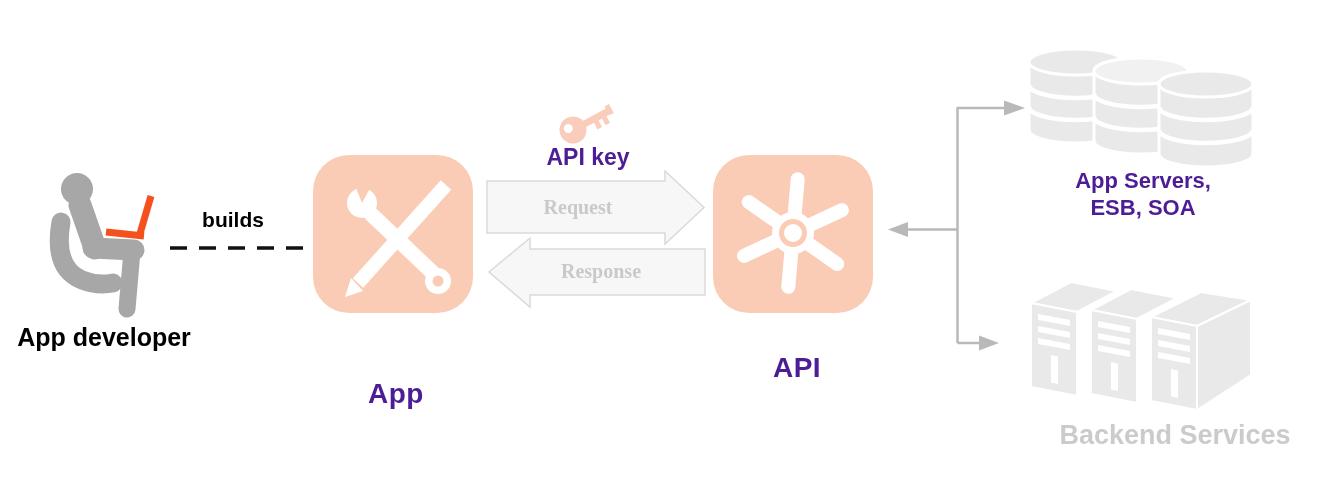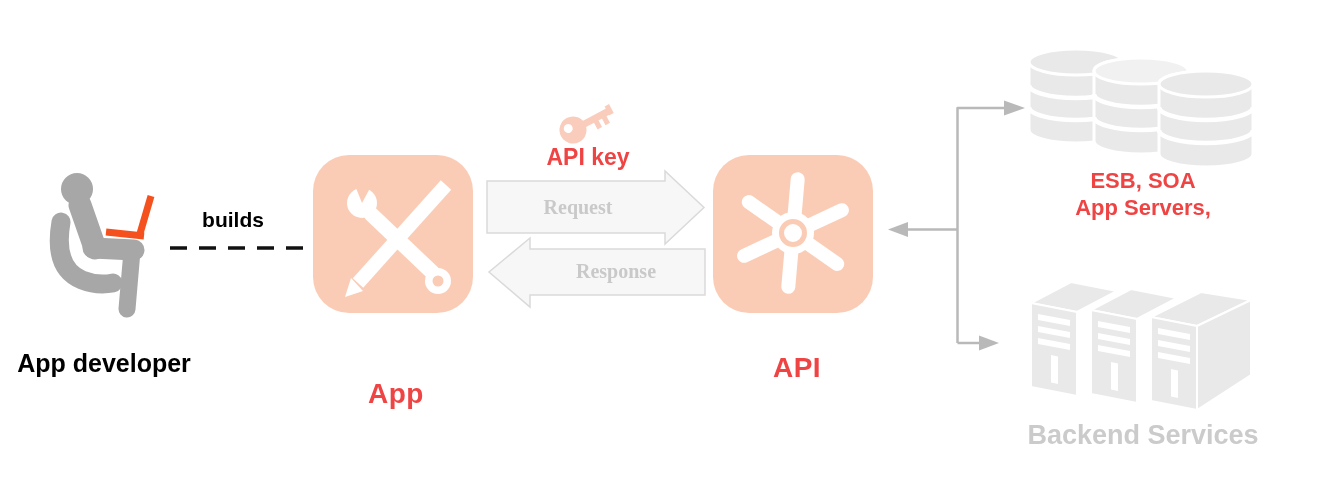--- a/index.html
+++ b/index.html
@@ -12,22 +12,22 @@
   }
   #diagram-svg{position:absolute;left:0;top:0;}
   .lbl{
     position:absolute;
     transform:translateX(-50%);
     white-space:nowrap;
     font-weight:bold;
     text-align:center;
   }
   .lbl-black{color:#000000;}
-  .lbl-muted{color:#ef4444;}
-  .lbl-muted2{color:#cbcbcb;}
+  .lbl-muted{color:#4c1d95;}
+  .lbl-muted2{color:#cbcbcb;margin-left:32px;}
   .dev-label{font-size:25px;}
   .builds-label{font-size:21px;}
   .icon-label{font-size:28px;letter-spacing:0.5px;}
   .apikey-label{font-size:23px;}
   .arrow-label{font-size:20px;color:#c9c9c9;font-family:Liberation Serif, serif;}
   .esb-label{font-size:22px;line-height:27px;}
   .backend-label{font-size:27px;}
 </style>
 </head>
 <body>
@@ -162,34 +162,34 @@
         <g fill="#ffffff" stroke="none">
           <polygon points="7,11 39,17 39,23 7,17"></polygon>
           <polygon points="7,23 39,29 39,35 7,29"></polygon>
           <polygon points="7,35 39,41 39,47 7,41"></polygon>
           <polygon points="20,52 27,53.5 27,81 20,79.5"></polygon>
         </g>
       </g>
     </g>
   </svg>
 
-  <div class="lbl lbl-black dev-label" style="left:104px;top:323px;margin-top:26px;">App developer</div>
+  <div class="lbl lbl-black dev-label" style="left:104px;top:323px;">App developer</div>
 
   <div class="lbl lbl-black builds-label" style="left:233px;top:208px;">builds</div>
 
   <div class="lbl lbl-muted icon-label" style="left:396px;top:330px;margin-top:48px;">App</div>
 
   <div class="lbl lbl-muted apikey-label" style="left:588px;top:144px;">API key</div>
 
   <div class="lbl arrow-label" style="left:578px;top:196px;">Request</div>
 
-  <div class="lbl arrow-label" style="left:616px;top:260px;">Response</div>
+  <div class="lbl arrow-label" style="left:601px;top:260px;">Response</div>
 
   <div class="lbl lbl-muted icon-label" style="left:797px;top:352px;">API</div>
 
   <div class="lbl lbl-muted esb-label" style="left:1143px;top:167px;">
+    <div>App Servers,</div>
     <div>ESB, SOA</div>
-    <div>App Servers,</div>
   </div>
 
   <div class="lbl lbl-muted2 backend-label" style="left:1143px;top:420px;">Backend Services</div>
 
 </div>
 
 </body></html>

